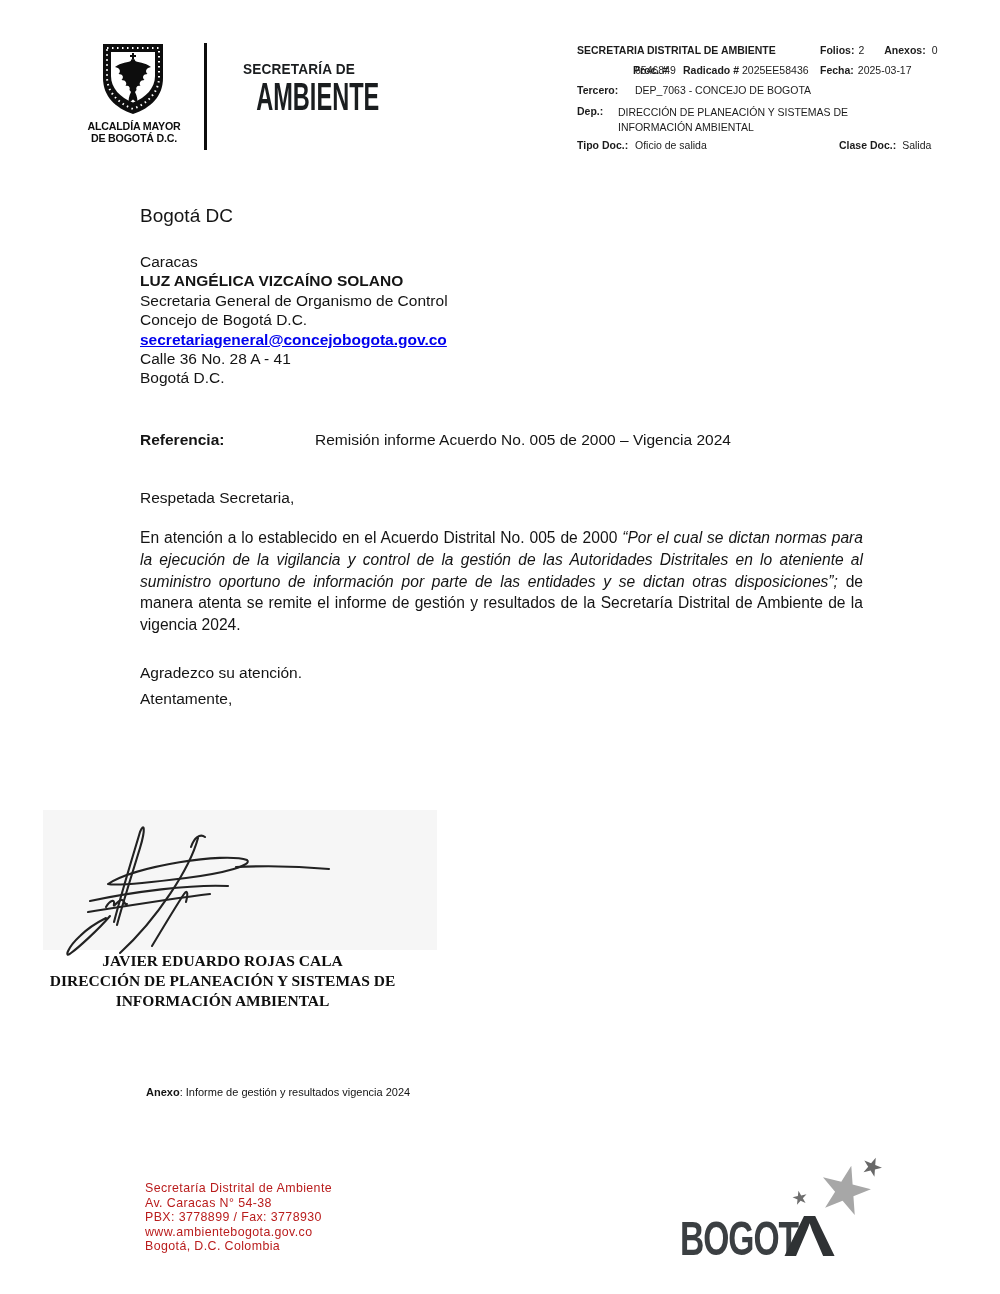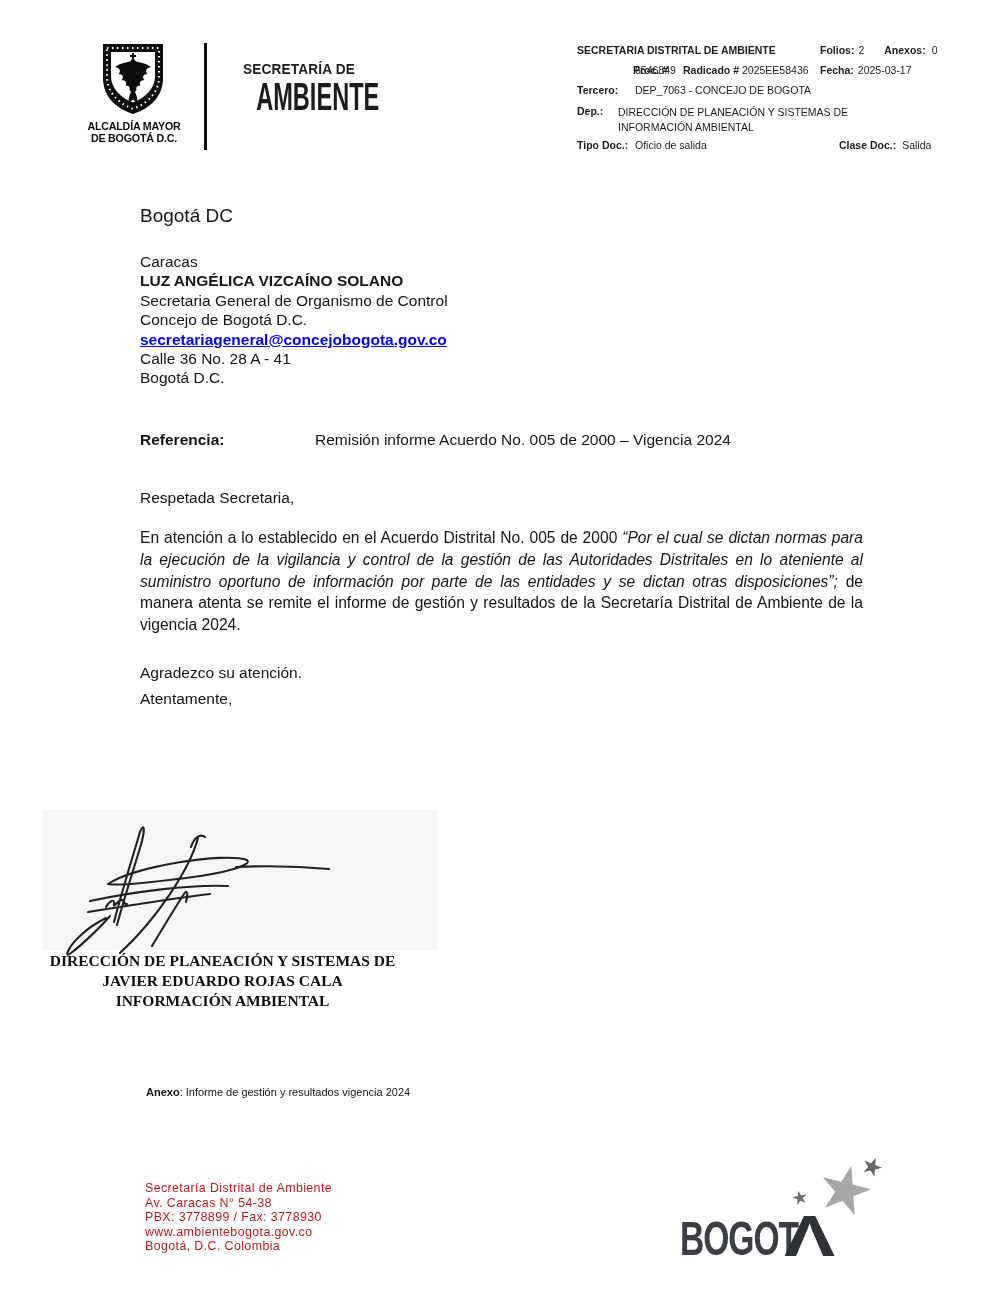--- a/index.html
+++ b/index.html
@@ -150,22 +150,22 @@
     <path d="M158,38 C150,68 118,118 80,153"></path>
     <path d="M151,47 C154,38 160,33 165,37"></path>
     <path d="M112,146 C124,126 136,106 144,94 C148,88 148,96 146,102"></path>
     <path d="M50,101 C92,92 152,84 188,86"></path>
     <path d="M48,112 C86,106 136,98 170,94"></path>
     <path d="M66,107 C70,100 75,99 74,104 C73,109 77,101 81,100 C85,99 83,105 87,104"></path>
     <path d="M70,116 C58,130 38,148 31,153 C24,159 27,148 40,136 C48,128 58,122 66,118"></path>
   </svg>
 
   <div class="abs signer">
+    <div>JAVIER EDUARDO ROJAS CALA</div>
     <div>DIRECCIÓN DE PLANEACIÓN Y SISTEMAS DE</div>
-    <div>JAVIER EDUARDO ROJAS CALA</div>
     <div>INFORMACIÓN AMBIENTAL</div>
   </div>
 
   <div class="abs anexo">
     <b>Anexo</b><span>: Informe de gestión y resultados vigencia 2024</span>
   </div>
 
   <div class="abs footer-contact">
     <div>Secretaría Distrital de Ambiente</div>
     <div>Av. Caracas N° 54-38</div>

